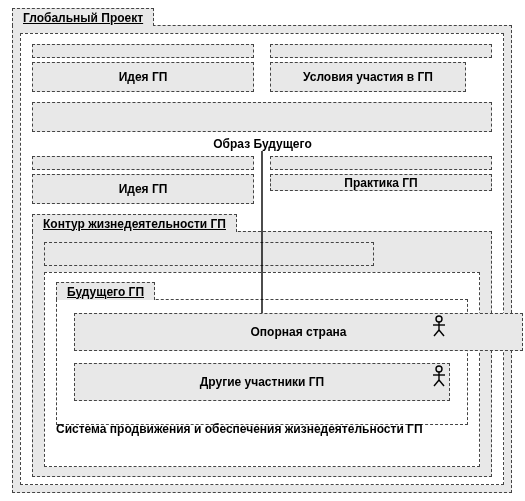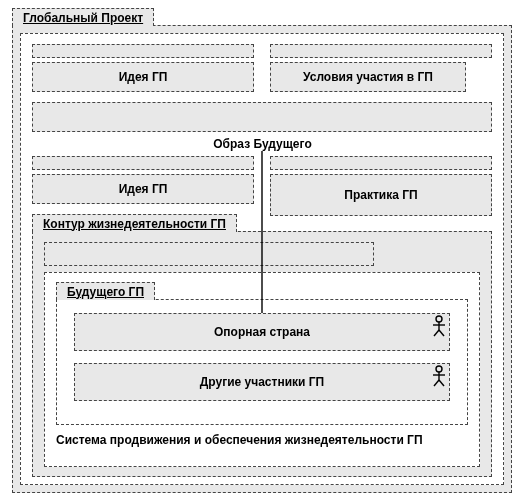--- a/index.html
+++ b/index.html
@@ -63,47 +63,47 @@
 <div class="grey-empty" style="left:32px;top:102px;width:460px;height:30px"></div>
 <div class="label" style="left:0;top:137px;width:525px;text-align:center">
   <span>Образ Будущего</span>
 </div>
 
 <div class="grey-empty" style="left:32px;top:156px;width:222px;height:14px"></div>
 <div class="grey-empty" style="left:270px;top:156px;width:222px;height:14px"></div>
 <div class="grey-block" style="left:32px;top:174px;width:222px;height:30px">
   <span>Идея ГП</span>
 </div>
-<div class="grey-block" style="left:270px;top:174px;width:222px;height:42px">
+<div class="grey-block" style="left:270px;top:174px;width:222px;height:17px">
   <span>Практика ГП</span>
 </div>
 
 <div class="tab" style="left:32px;top:214px">
   <span>Контур жизнедеятельности ГП</span>
 </div>
 <div class="frame" style="left:32px;top:231px;width:460px;height:246px;background:#e8e8e8"></div>
 
 <div class="grey-empty" style="left:44px;top:242px;width:330px;height:24px;background:#e8e8e8;border-color:#444"></div>
 
 <div class="frame" style="left:44px;top:272px;width:436px;height:195px;background:#fff"></div>
 
 <div class="tab" style="left:56px;top:282px">
   <span>Будущего ГП</span>
 </div>
 <div class="frame" style="left:56px;top:299px;width:412px;height:126px;background:#fff"></div>
 
-<div class="grey-block" style="left:74px;top:313px;width:376px;height:38px">
+<div class="grey-block" style="left:74px;top:313px;width:449px;height:38px">
   <span>Опорная страна</span>
 </div>
 
 <div class="grey-block" style="left:74px;top:363px;width:376px;height:38px">
   <span>Другие участники ГП</span>
 </div>
 
-<div class="label" style="left:56px;top:433px">
+<div class="label" style="left:56px;top:422px">
   <span>Система продвижения и обеспечения жизнедеятельности ГП</span>
 </div>
 
 <svg class="actor" style="left:432px;top:315px" width="14" height="22">
   <circle cx="7" cy="4" r="3" fill="none" stroke="#000" stroke-width="1.4"></circle>
   <line x1="7" y1="7" x2="7" y2="15" stroke="#000" stroke-width="1.4"></line>
   <line x1="1" y1="10" x2="13" y2="10" stroke="#000" stroke-width="1.4"></line>
   <line x1="7" y1="15" x2="2" y2="21" stroke="#000" stroke-width="1.4"></line>
   <line x1="7" y1="15" x2="12" y2="21" stroke="#000" stroke-width="1.4"></line>
 </svg>

